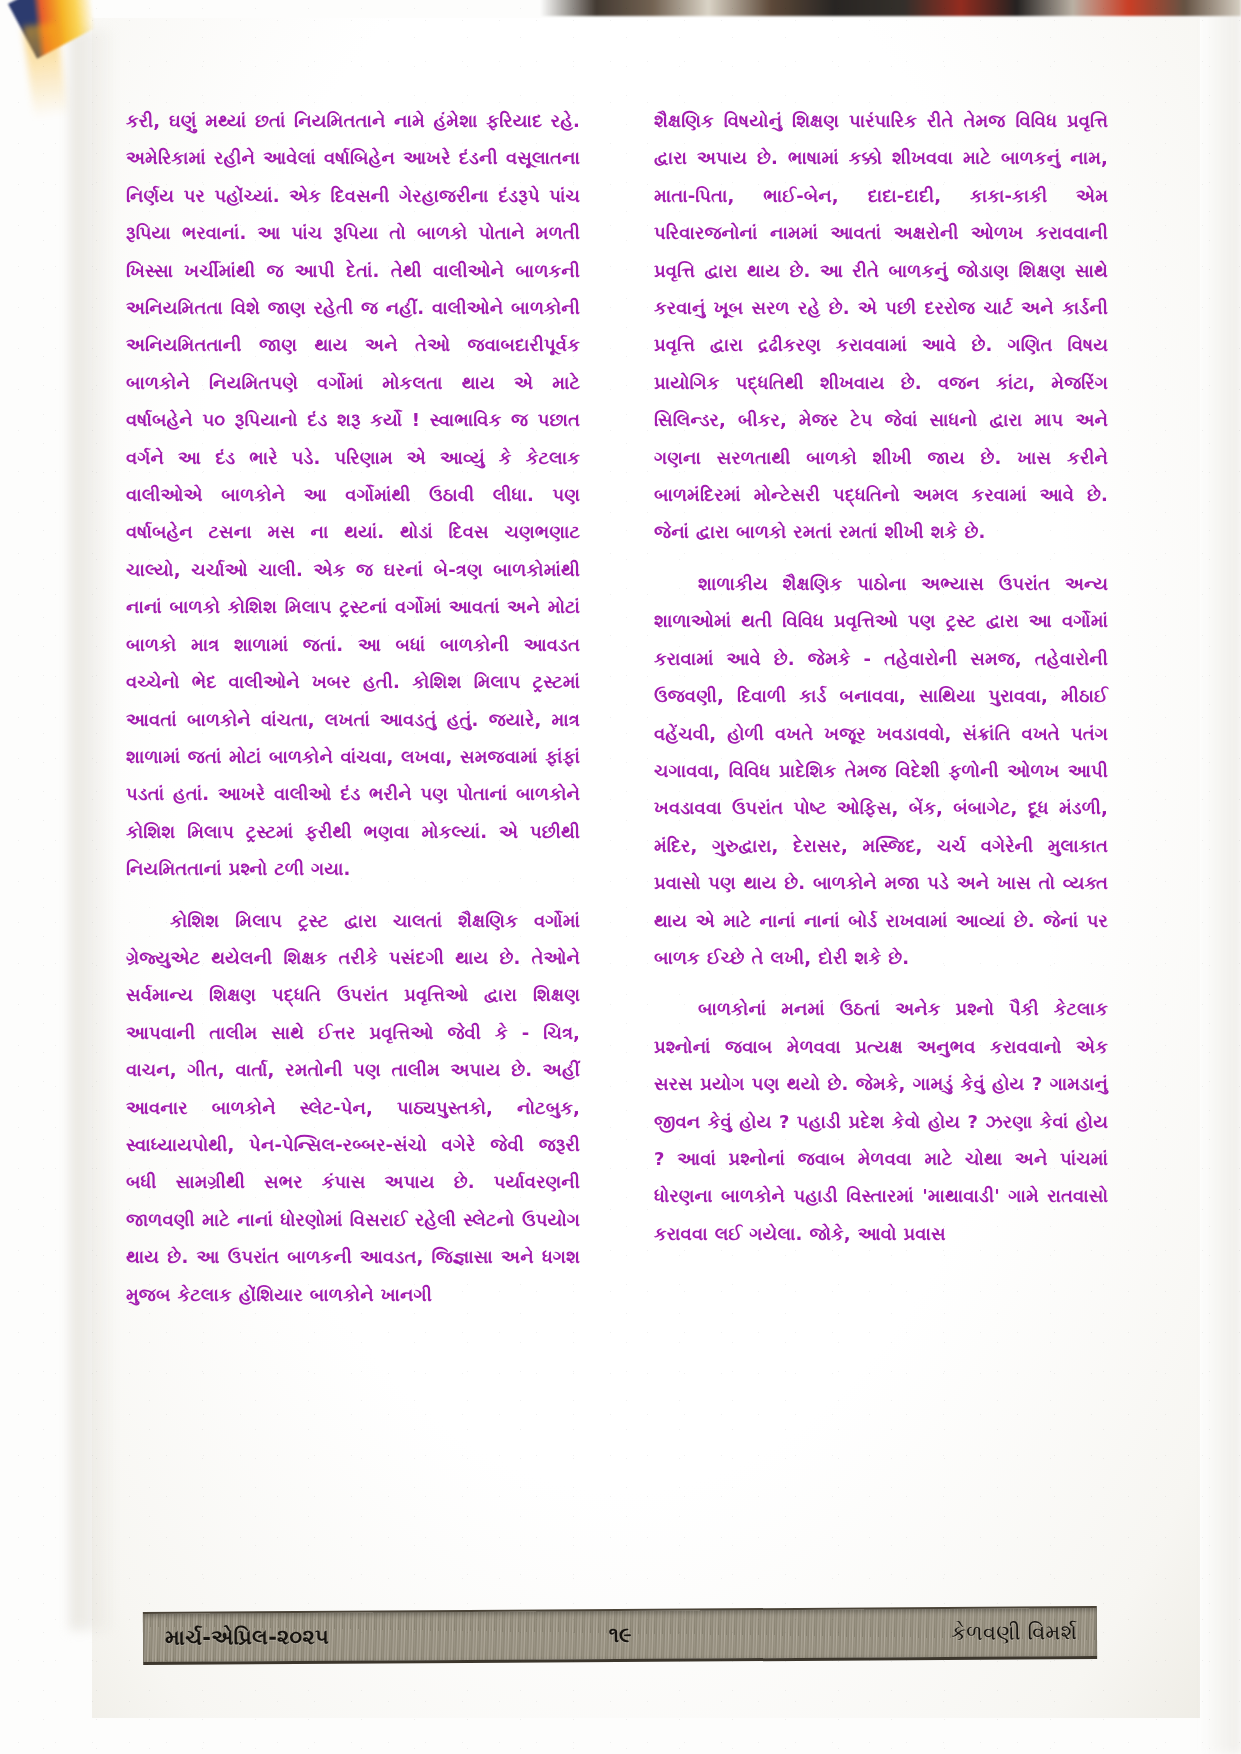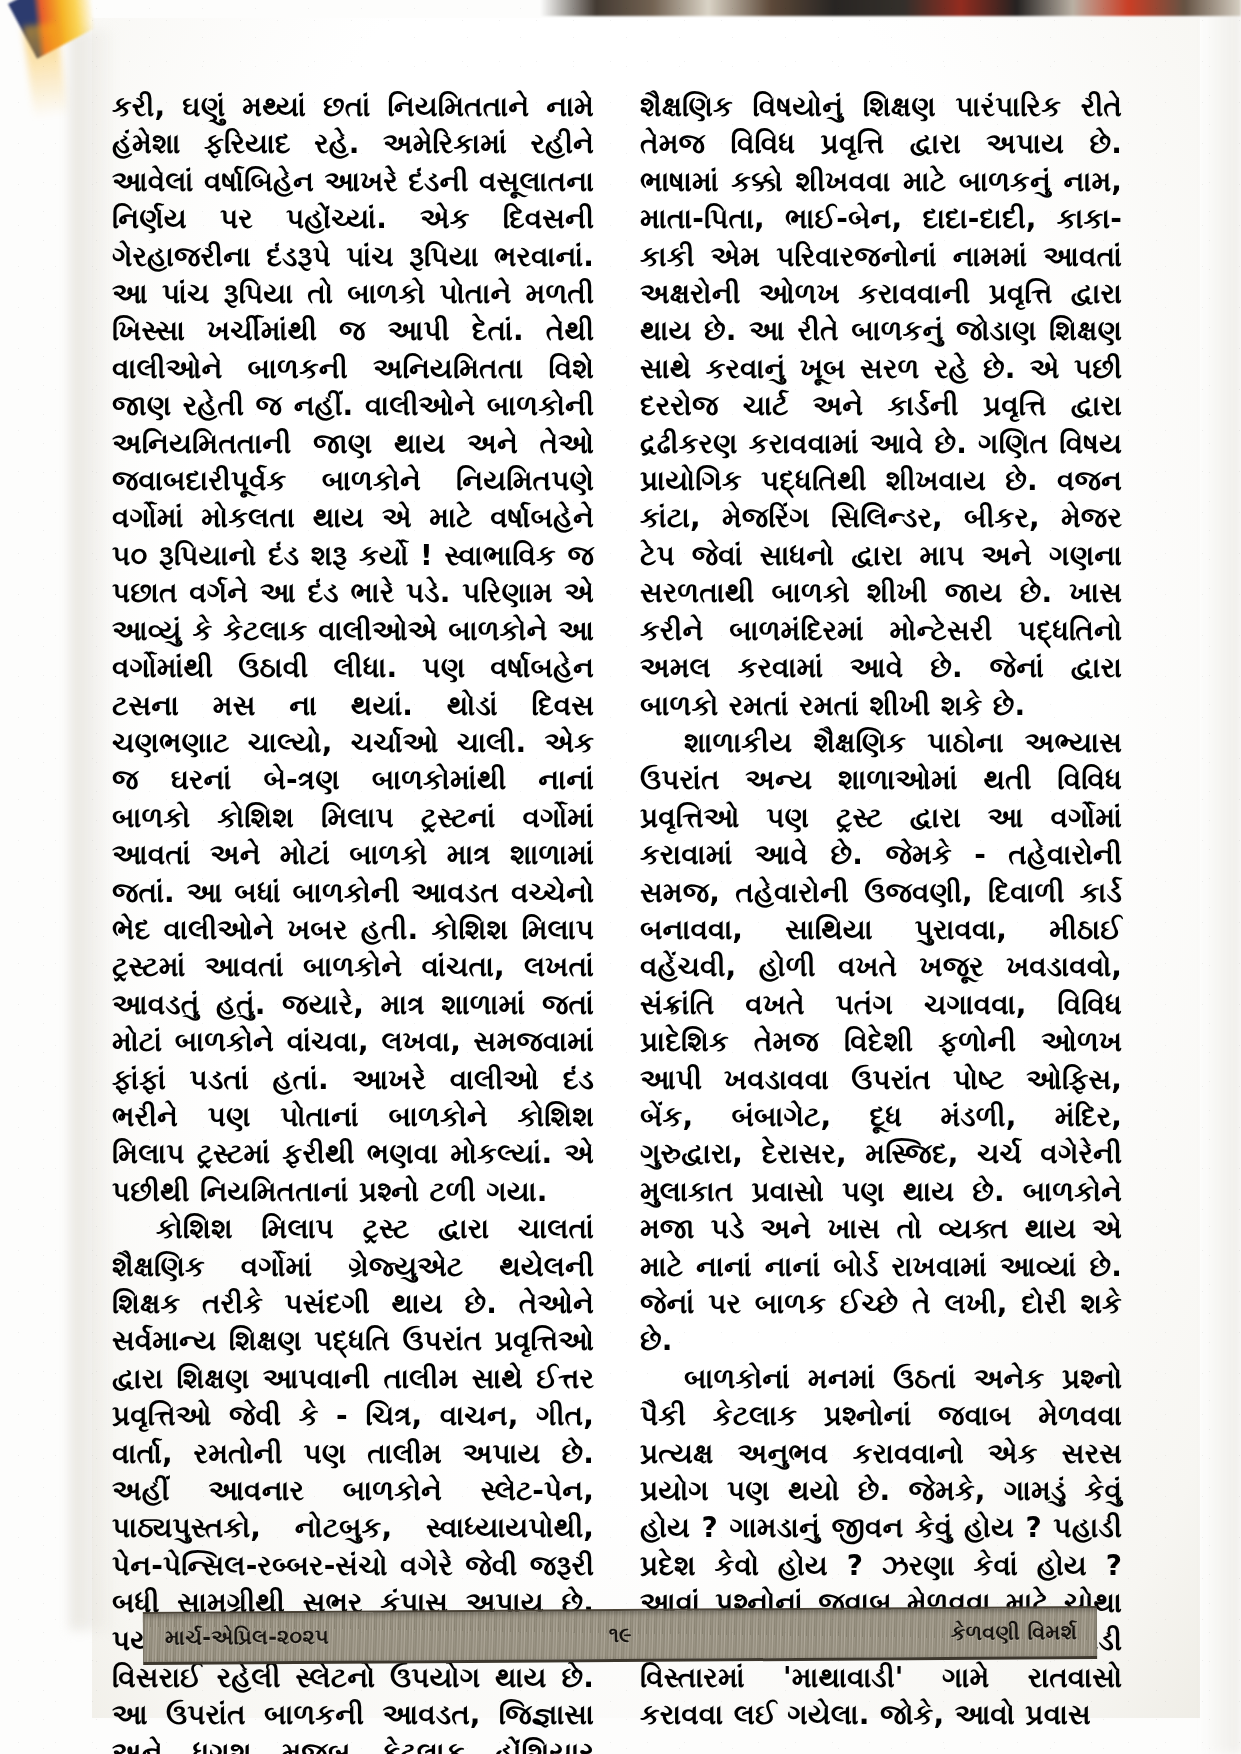--- a/index.html
+++ b/index.html
@@ -95,23 +95,23 @@
     left: 112px;
     top: 88px;
     width: 1010px;
     display: flex;
     gap: 46px;
   }
   .col {
     width: 482px;
   }
   .para {
-    margin: 0;
-    color: #000000;
-    font-size: 28px;
+    margin: 14px;
+    color: #a21caf;
+    font-size: 18px;
     line-height: 37.4px;
     text-align: justify;
     text-align-last: left;
     letter-spacing: .1px;
     word-spacing: .6px;
     font-weight: 600;
   }
   .para + .para {
     text-indent: 44px;
   }
@@ -154,21 +154,21 @@
     color: #15120e;
     font-size: 21px;
     font-weight: 700;
     text-shadow: 0 1px 0 rgba(255,255,255,.22);
   }
   .footer-band .f-right {
     position: absolute;
     right: 20px;
     color: #15120e;
     font-size: 21px;
-    font-weight: 700;
+    font-weight: 400;
     letter-spacing: .2px;
     text-shadow: 0 1px 0 rgba(255,255,255,.22);
   }
 
   
   .speckle {
     position: absolute;
     inset: 0;
     pointer-events: none;
     opacity: .055;

